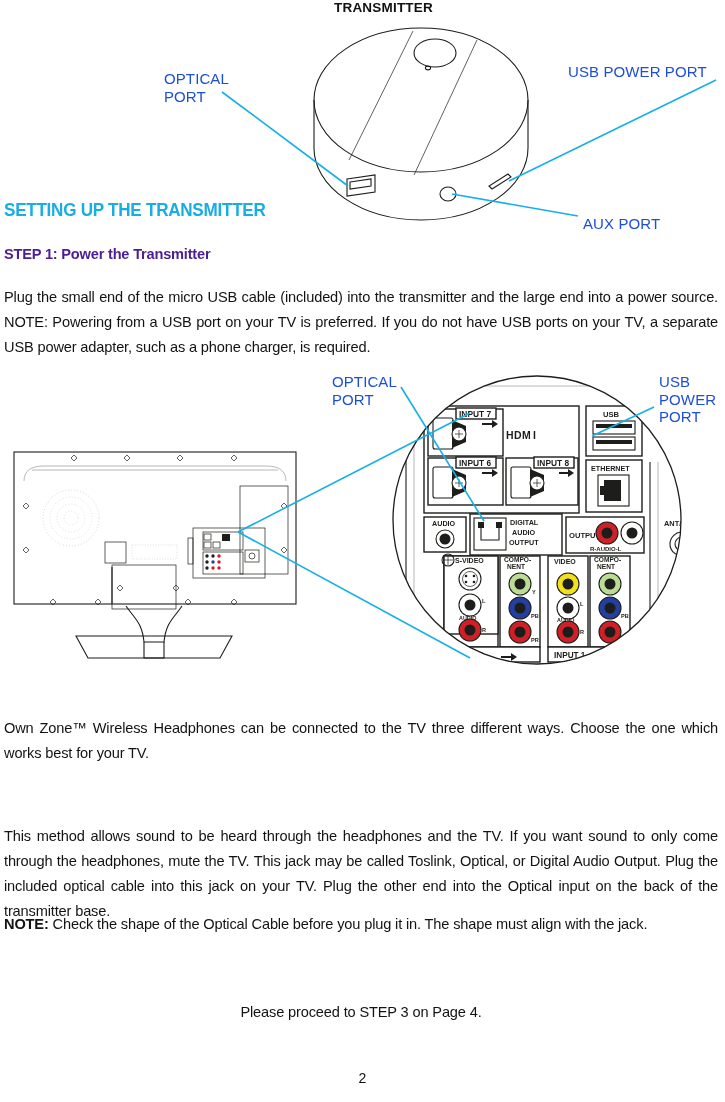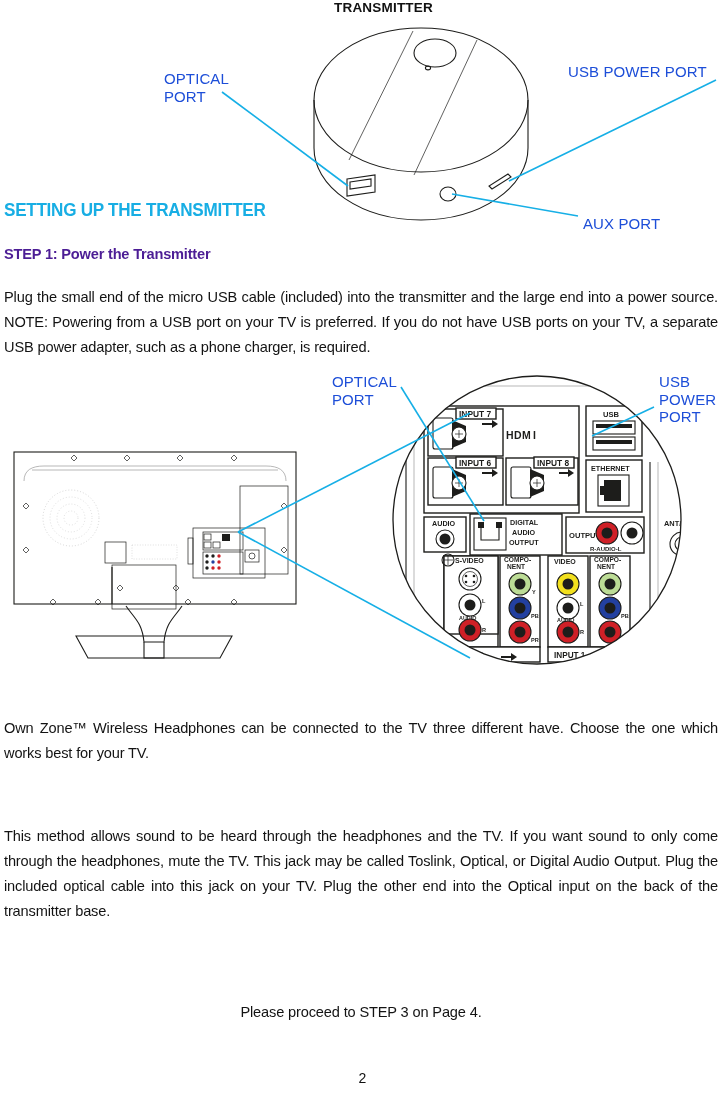--- a/index.html
+++ b/index.html
@@ -353,23 +353,26 @@
 
     <div class="abs fig-label" style="left:332px;top:5px;">OPTICAL
 PORT</div>
 
     <div class="abs fig-label" style="left:659px;top:5px;">USB
 POWER
 PORT</div>
   </div>
 
 
-  <div class="abs body-text" style="left:4px;top:716px;width:714px;">Own Zone™ Wireless Headphones can be connected to the TV three different have. Choose the one which works best for your TV.</div>
+  <div class="abs body-text" style="left:4px;top:716px;width:714px;">Own Zone™ Wireless Headphones can be connected to the TV three different ways. Choose the one which works best for your TV.</div>
 
 
   <div class="abs body-text" style="left:4px;top:824px;width:714px;">This method allows sound to be heard through the headphones and the TV. If you want sound to only come through the headphones, mute the TV. This jack may be called Toslink, Optical, or Digital Audio Output. Plug the included optical cable into this jack on your TV. Plug the other end into the Optical input on the back of the transmitter base.</div>
 
+  <div class="abs body-text" style="left:4px;top:912px;width:714px;">
+    <b>NOTE:</b><span> Check the shape of the Optical Cable before you plug it in. The shape must align with the jack.</span>
+  </div>
 
   <div class="abs body-text nojust" style="left:4px;top:1000px;width:714px;">Please proceed to STEP 3 on Page 4.</div>
 
   <div class="abs pagenum" style="left:0;top:1070px;">2</div>
 
 </div>
 
 </body></html>

